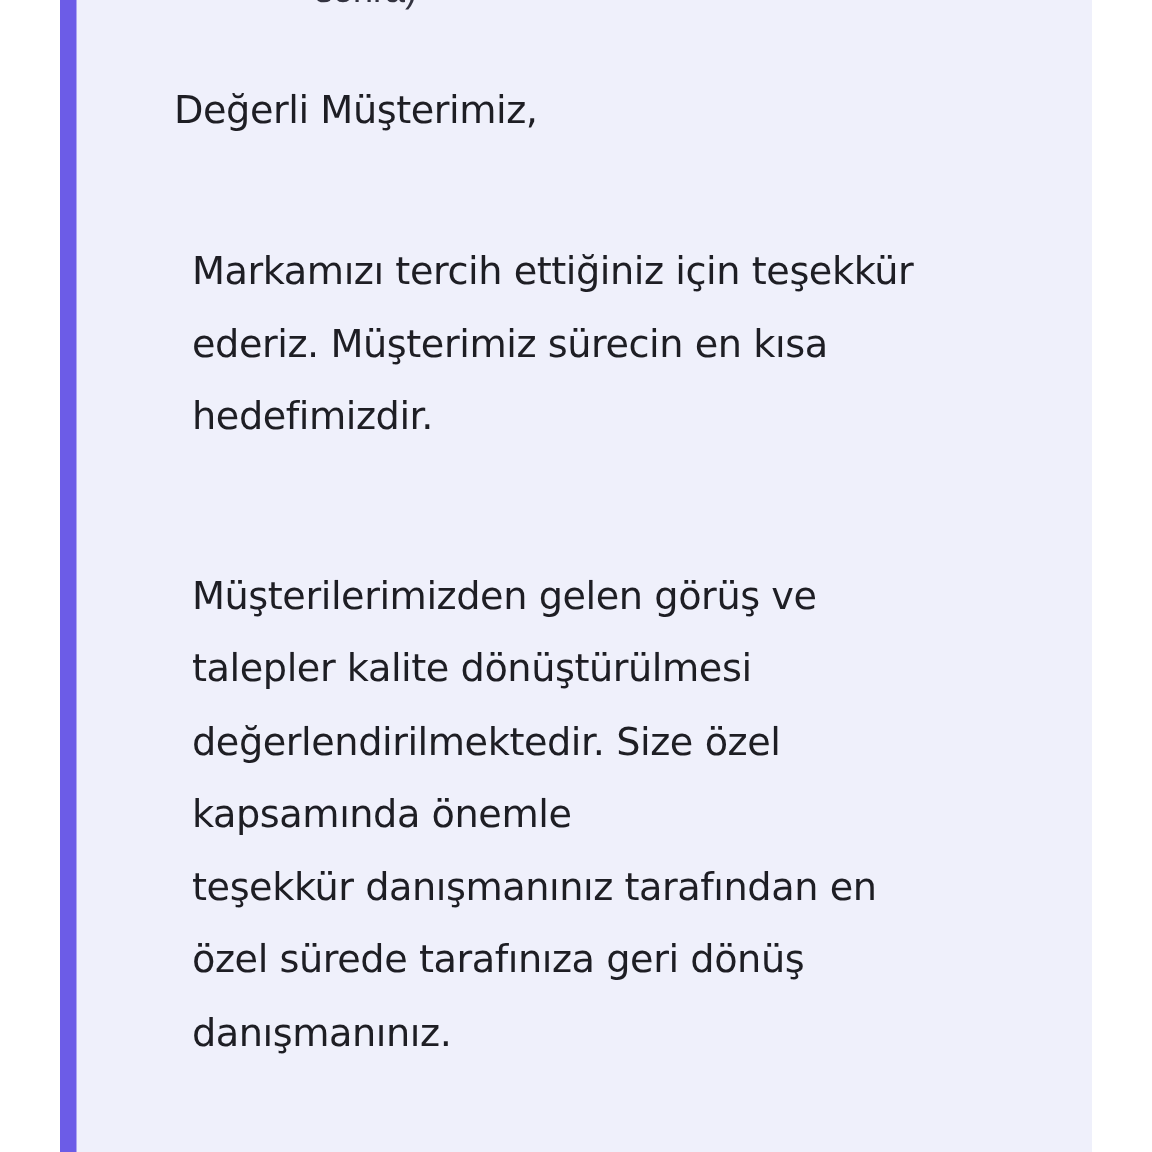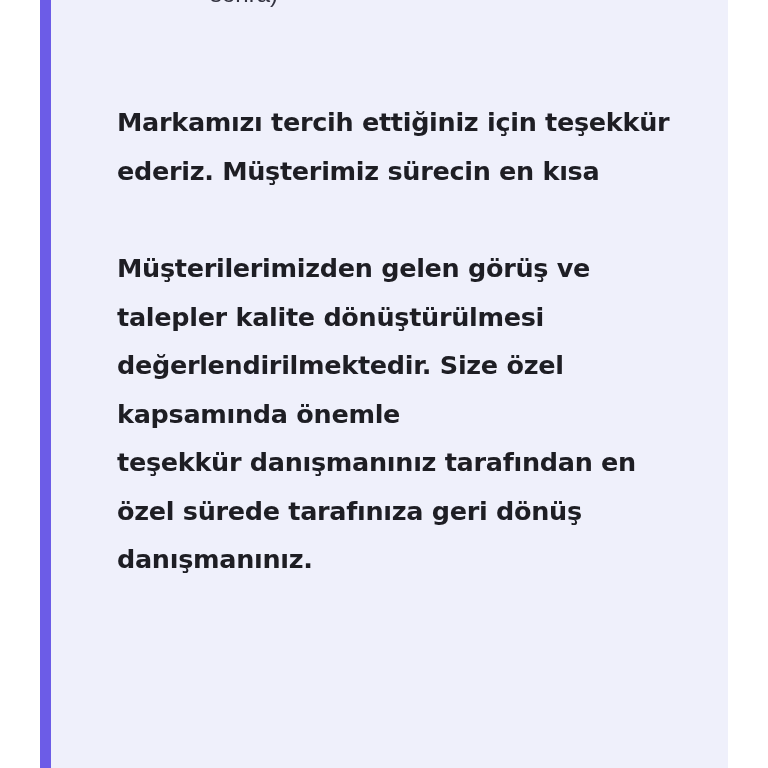--- a/index.html
+++ b/index.html
@@ -45,45 +45,46 @@
       font-size: 25.5px;
       color: #1e1e24;
       letter-spacing: -0.3px;
     }
     .greeting {
       margin: 0;
       line-height: 48px;
       height: 48px;
     }
     .para {
-      margin: 1px;
+      margin: 12px;
       line-height: 48.5px;
-      font-weight: bold;
     }
     .gap {
       height: 47px;
     }
     .line {
       display: block;
       white-space: nowrap;
     }
   </style>
 </head>
 <body>
 
 <div class="card">
   <div class="accent-bar"></div>
   <div class="top-cut">sonra)</div>
 
   <div class="content">
+    <p class="greeting">Değerli Müşterimiz,</p>
     <div class="gap"></div>
 
     <p class="para">
       <span class="line">Markamızı tercih ettiğiniz için teşekkür</span>
       <span class="line">ederiz. Müşterimiz sürecin en kısa</span>
+      <span class="line">hedefimizdir.</span>
     </p>
     <div class="gap"></div>
 
     <p class="para">
       <span class="line">Müşterilerimizden gelen görüş ve</span>
       <span class="line">talepler kalite dönüştürülmesi</span>
       <span class="line">değerlendirilmektedir. Size özel</span>
       <span class="line">kapsamında önemle</span>
       <span class="line">teşekkür danışmanınız tarafından en</span>
       <span class="line">özel sürede tarafınıza geri dönüş</span>

